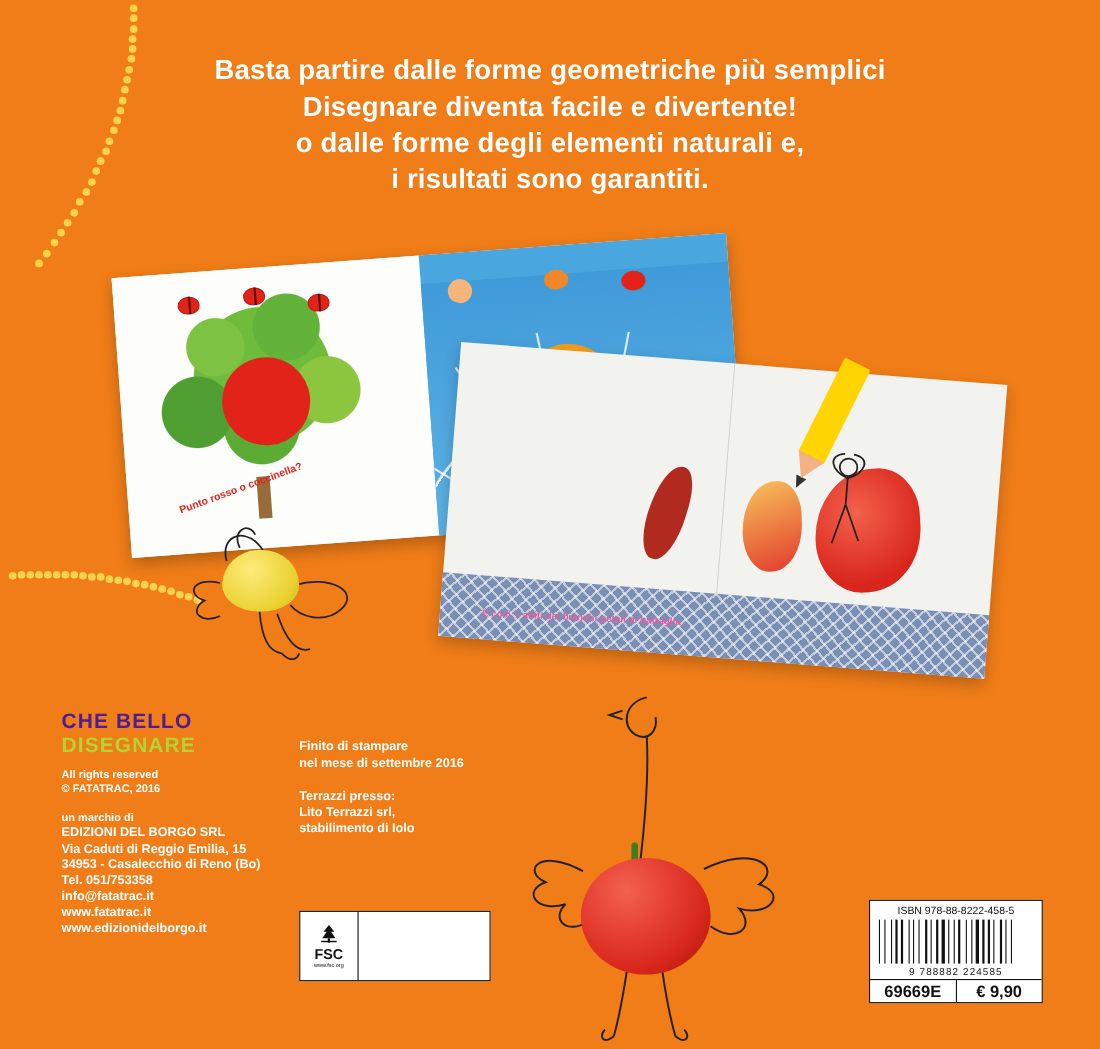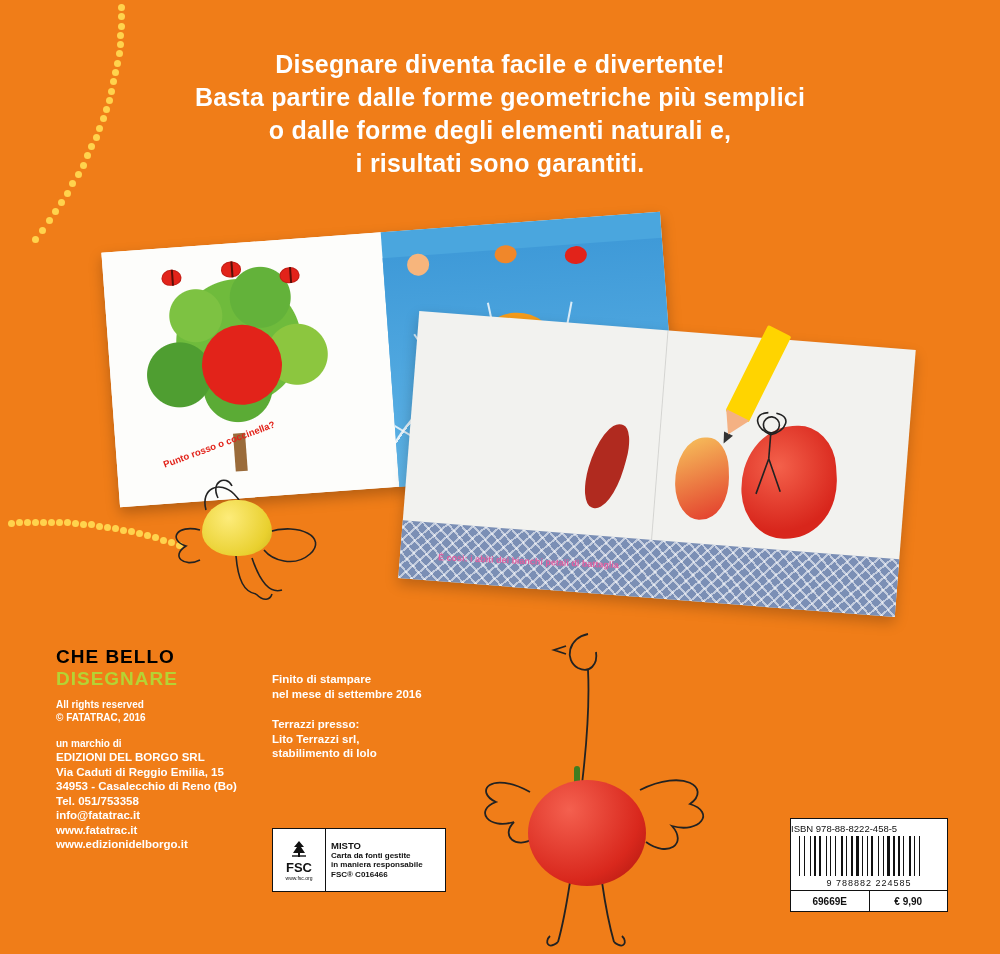--- a/index.html
+++ b/index.html
@@ -142,26 +142,26 @@
   }
   .fsc-logo{width:52px;height:100%;border-right:1px solid #111;display:flex;flex-direction:column;
             align-items:center;justify-content:center;font-size:13px;font-weight:bold;}
   .fsc-logo .url{font-size:5px;font-weight:normal;}
   .fsc-txt{flex:1;padding:4px 5px;font-size:8px;line-height:9.5px;font-weight:bold;}
   .fsc-txt .misto{font-size:9.5px;}
   .fsc-tree{width:16px;height:18px;position:relative;margin-bottom:2px;}
 
   
   .isbn-box{position:absolute;left:790px;top:818px;width:156px;height:92px;background:#fff;border:1px solid #111;}
-  .isbn-top{font-size:9.5px;padding:4px 0 2px;text-align:left;color:#111;}
+  .isbn-top{font-size:9.5px;padding:4px 0 2px;text-align:center;color:#111;}
   .bars{height:40px;margin:0 8px;display:flex;align-items:stretch;gap:1px;}
   .bar{background:#111;}
   .isbn-num{font-size:9px;text-align:center;letter-spacing:1px;color:#111;margin-top:2px;}
   .price-row{position:absolute;left:0;bottom:0;width:100%;height:20px;border-top:1px solid #111;display:flex;}
-  .price-row>div{flex:1;display:flex;align-items:center;justify-content:center;font-size:10px;color:#111;font-weight:bold;}
+  .price-row>div{flex:1;display:flex;align-items:center;justify-content:center;font-size:15px;color:#111;font-weight:bold;}
   .price-row>div:first-child{border-right:1px solid #111;}
 </style>
 </head>
 <body>
 
 <div class="page">
 
   <div class="dots" id="dots-top">
       <div class="dot" style="left: 118px; top: 4px;"></div>
       <div class="dot" style="left: 118.093px; top: 13.28px;"></div>
@@ -209,22 +209,22 @@
       <div class="dot" style="left: 128px; top: 528.367px;"></div>
       <div class="dot" style="left: 136px; top: 530.231px;"></div>
       <div class="dot" style="left: 144px; top: 532.259px;"></div>
       <div class="dot" style="left: 152px; top: 534.449px;"></div>
       <div class="dot" style="left: 160px; top: 536.803px;"></div>
       <div class="dot" style="left: 168px; top: 539.32px;"></div>
       <div class="dot" style="left: 176px; top: 542px;"></div>
     </div>
 
   <div class="headline">
+    <div>Basta partire dalle forme geometriche più semplici</div>
     <div>Disegnare diventa facile e divertente!</div>
-    <div>Basta partire dalle forme geometriche più semplici</div>
     <div>o dalle forme degli elementi naturali e,</div>
     <div>i risultati sono garantiti.</div>
   </div>
 
   <div class="spread book-a">
     <div class="leaf leaf-left">
       <div class="tree-canopy"></div>
       <div class="tree-circle"></div>
       <div class="trunk"></div>
       <div class="ladybug" style="left:58px;top:22px;"></div>
@@ -287,21 +287,21 @@
       <path d="M60 172 C20 150 4 172 26 182 C4 190 18 210 44 202 C30 216 46 230 64 218" fill="none" stroke="#222" stroke-width="1.8"></path>
       <path d="M170 170 C214 148 242 168 220 184 C246 192 230 214 202 206 C218 224 198 238 176 222" fill="none" stroke="#222" stroke-width="1.8"></path>
       <path d="M100 262 C96 288 92 308 88 322 M132 262 C136 290 140 308 144 322" fill="none" stroke="#222" stroke-width="1.8"></path>
       <path d="M88 322 C78 330 74 322 80 316 M144 322 C154 330 158 322 152 316" fill="none" stroke="#222" stroke-width="1.8"></path>
     </svg>
     <div class="tomato-stem"></div>
     <div class="tomato"></div>
   </div>
 
   <div class="logo">
-    <span style="color:#000000">CHE BELLO</span><br>
+    <span style="color:#4c1d95">CHE BELLO</span><br>
     <span style="color:#b5d334">DISEGNARE</span>
   </div>
 
   <div class="col-left">
     <div class="blk small">
       <div>All rights reserved</div>
       <div>© FATATRAC, 2016</div>
     </div>
     <div class="blk">
       <div class="small">un marchio di</div>
@@ -332,26 +332,20 @@
       <div class="fsc-tree">
         <svg width="16" height="18" viewBox="0 0 16 18">
           <path d="M8 1 L13 7 L10 7 L14 13 L2 13 L6 7 L3 7 Z" fill="#111"></path>
           <rect x="7" y="13" width="2" height="4" fill="#111"></rect>
           <path d="M1 16 h14" stroke="#111" stroke-width="1.4"></path>
         </svg>
       </div>
       <div>FSC</div>
       <div class="url">www.fsc.org</div>
     </div>
-    <div class="fsc-txt">
-      <div class="misto">MISTO</div>
-      <div>Carta da fonti gestite</div>
-      <div>in maniera responsabile</div>
-      <div>FSC® C016466</div>
-    </div>
   </div>
 
   <div class="isbn-box">
     <div class="isbn-top">ISBN 978-88-8222-458-5</div>
     <div class="bars" id="bars">
         <div class="bar" style="width: 1px; background: rgb(17, 17, 17);"></div>
         <div class="bar" style="width: 2px; background: transparent;"></div>
         <div class="bar" style="width: 1px; background: rgb(17, 17, 17);"></div>
         <div class="bar" style="width: 3px; background: transparent;"></div>
         <div class="bar" style="width: 1px; background: rgb(17, 17, 17);"></div>

